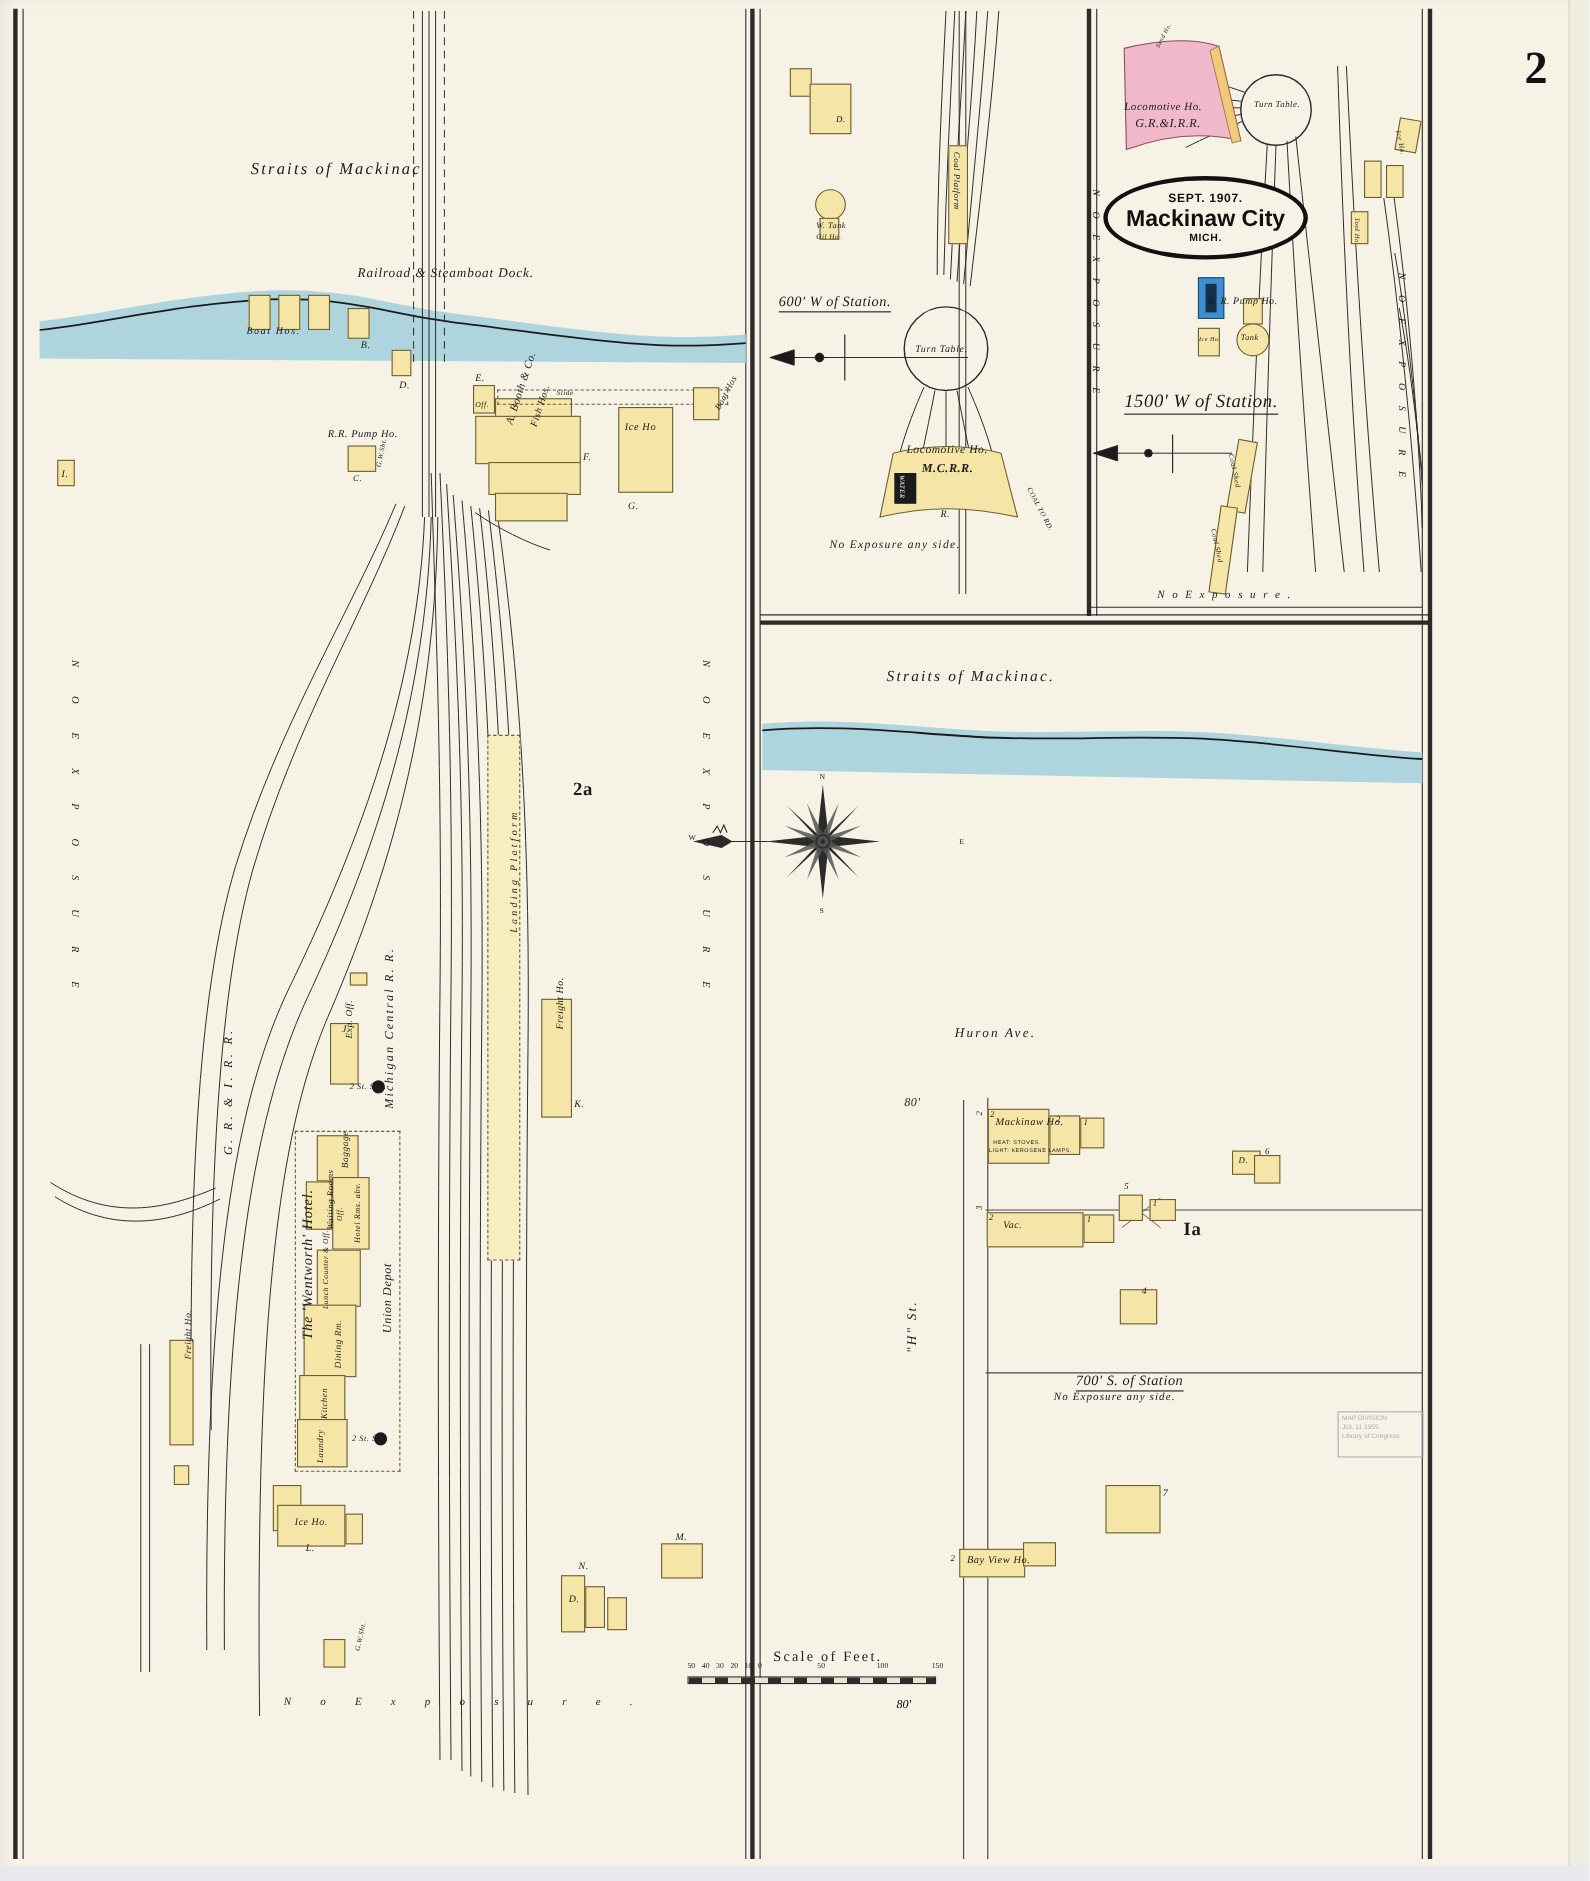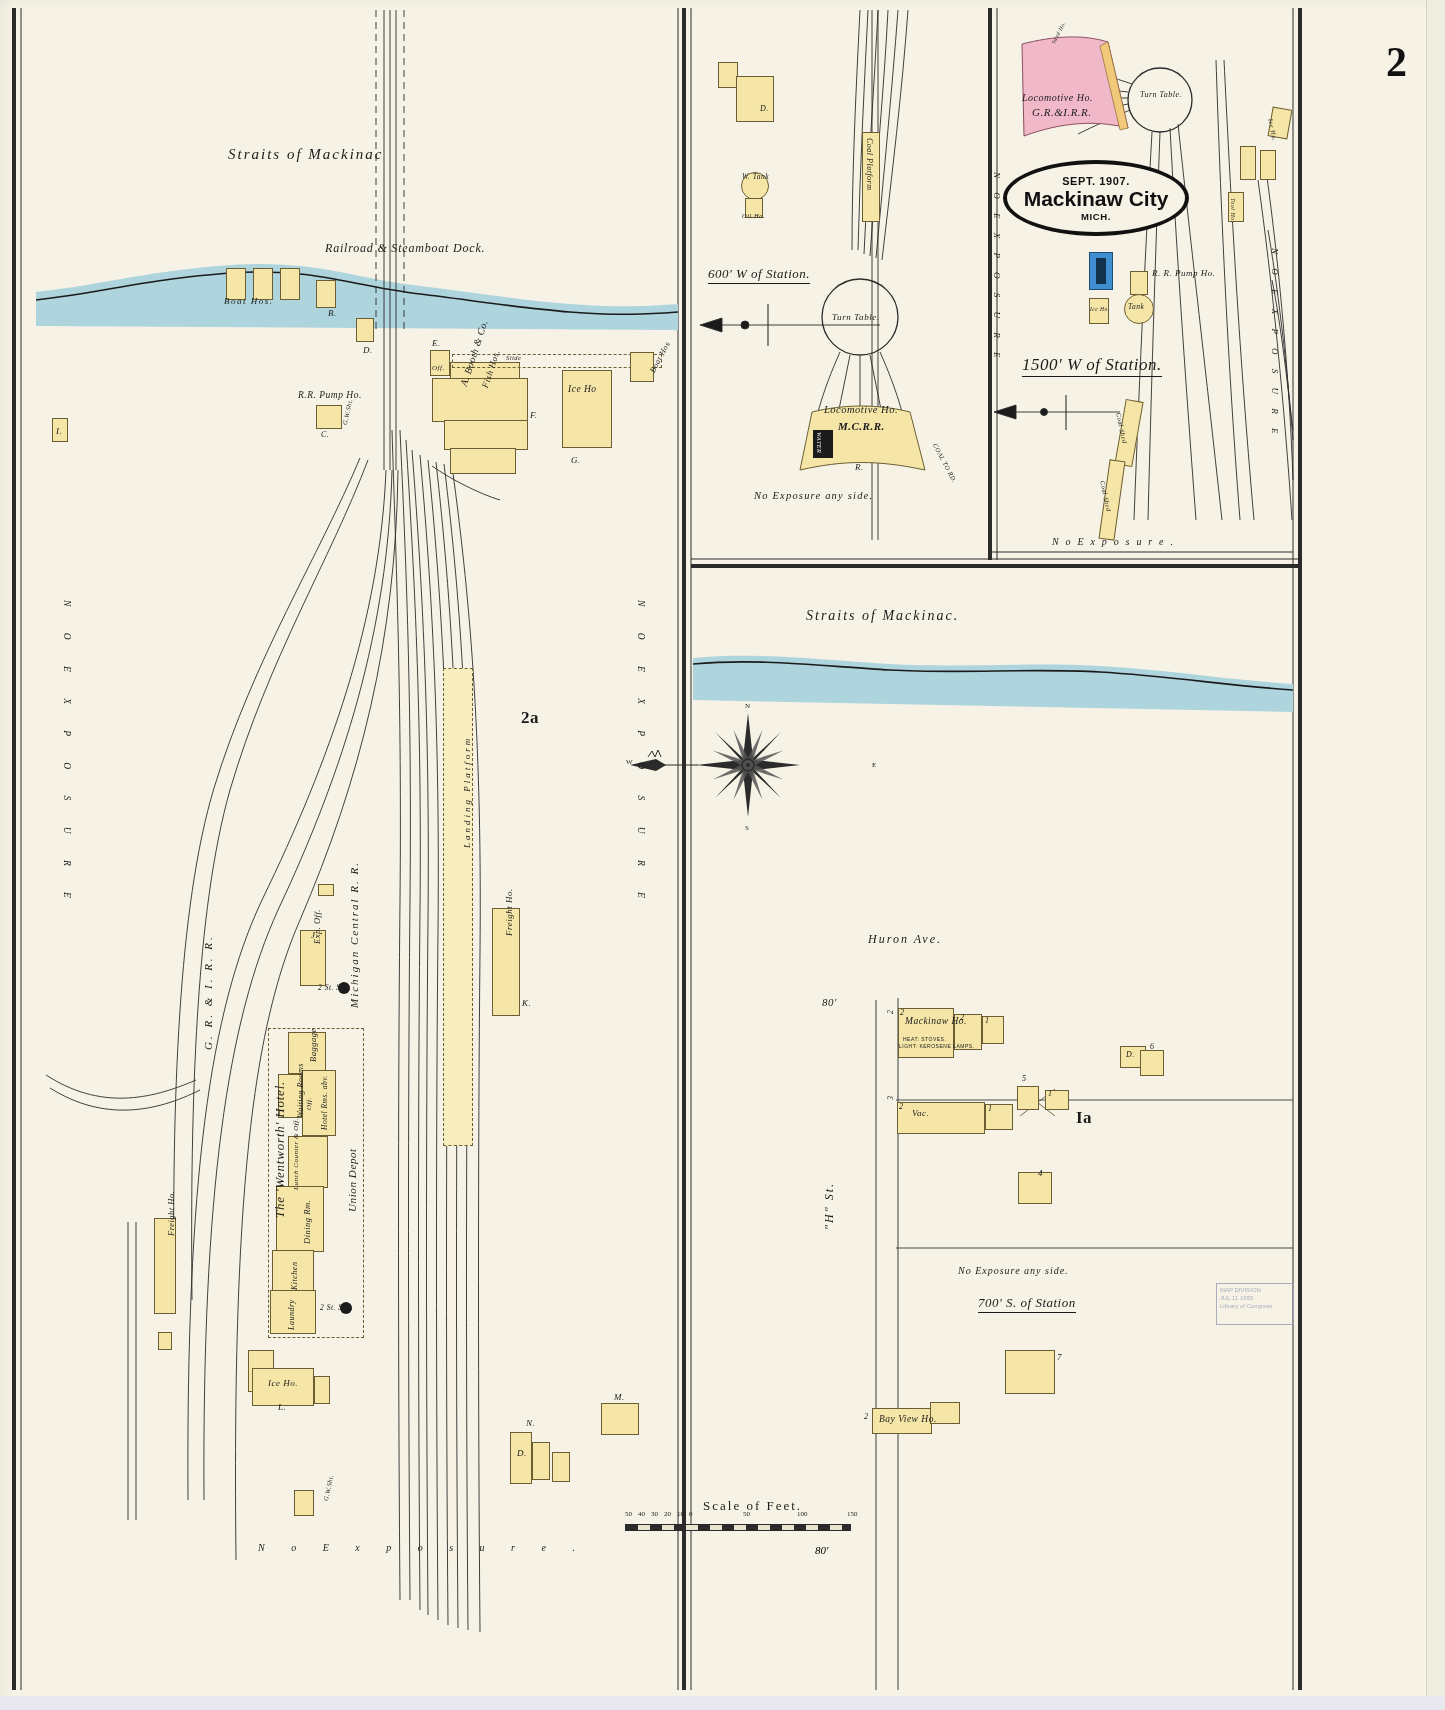--- a/index.html
+++ b/index.html
@@ -333,40 +333,40 @@
 
   <div id="title-cartouche">
     <div class="date">SEPT. 1907.</div>
     <div class="city">Mackinaw City</div>
     <div class="state">MICH.</div>
   </div>
   <div id="sheet-number">2</div>
 
   <div class="lbl hand u" style="left:708px;top:266px;font-size:13px;">600' W of Station.</div>
   <div class="lbl hand u" style="left:1022px;top:355px;font-size:17px;">1500' W of Station.</div>
-  <div class="lbl hand u" style="left:978px;top:1247px;font-size:13px;margin-top:48px;">700' S. of Station</div>
+  <div class="lbl hand u" style="left:978px;top:1247px;font-size:13px;">700' S. of Station</div>
   <div class="lbl hand" style="left:958px;top:1265px;font-size:10px;letter-spacing:1px;">No Exposure any side.</div>
   <div class="lbl hand" style="left:754px;top:490px;font-size:10.5px;letter-spacing:1.2px;">No Exposure any side.</div>
   <div class="lbl hand" style="left:1052px;top:536px;font-size:10px;letter-spacing:2.2px;">N o   E x p o s u r e .</div>
 
   <div class="lbl hand" style="left:832px;top:312px;font-size:9px;letter-spacing:.6px;">Turn Table.</div>
   <div class="lbl hand" style="left:824px;top:404px;font-size:10.5px;letter-spacing:.5px;">Locomotive Ho.</div>
   <div class="lbl hand" style="left:838px;top:420px;font-size:11px;font-weight:bold;">M.C.R.R.</div>
   <div class="lbl hand" style="left:855px;top:462px;font-size:9px;">R.</div>
-  <div class="lbl hand" style="left:742px;top:172px;font-size:7.5px;text-align:center;">W. Tank</div>
+  <div class="lbl hand" style="left:742px;top:200px;font-size:7.5px;text-align:center;">W. Tank</div>
   <div class="lbl hand" style="left:742px;top:212px;font-size:6.5px;">Oil Ho.</div>
   <div class="lbl hand" style="left:760px;top:104px;font-size:8px;">D.</div>
   <div class="lbl hand vert" style="left:874px;top:138px;font-size:8px;transform:rotate(90deg);">Coal Platform</div>
   <div class="lbl hand vert" style="left:822px;top:432px;font-size:6px;color:#fff;transform:rotate(90deg);">WATER</div>
   <div class="lbl hand vert" style="left:938px;top:442px;font-size:6.5px;transform:rotate(62deg);">COAL TO RD.</div>
 
   <div class="lbl hand" style="left:1140px;top:90px;font-size:8px;letter-spacing:.5px;">Turn Table.</div>
   <div class="lbl hand" style="left:1022px;top:92px;font-size:10px;">Locomotive Ho.</div>
   <div class="lbl hand" style="left:1032px;top:106px;font-size:11px;">G.R.&amp;I.R.R.</div>
-  <div class="lbl hand" style="left:1152px;top:268px;font-size:9px;text-align:right;">R. R. Pump Ho.</div>
+  <div class="lbl hand" style="left:1098px;top:268px;font-size:9px;text-align:right;">R. R. Pump Ho.</div>
   <div class="lbl hand" style="left:1128px;top:302px;font-size:7.5px;">Tank</div>
   <div class="lbl hand" style="left:1090px;top:306px;font-size:5.5px;">Ice Ho.</div>
   <div class="lbl hand vert" style="left:1274px;top:118px;font-size:6.5px;transform:rotate(78deg);">Ice Ho.</div>
   <div class="lbl hand vert" style="left:1236px;top:198px;font-size:6px;transform:rotate(90deg);">Tool Ho.</div>
   <div class="lbl hand vert" style="left:1122px;top:412px;font-size:6.5px;transform:rotate(78deg);">Coal Shed</div>
   <div class="lbl hand vert" style="left:1106px;top:480px;font-size:6.5px;transform:rotate(78deg);">Coal Shed</div>
   <div class="lbl hand vert" style="left:1002px;top:172px;font-size:9px;letter-spacing:6px;transform:rotate(90deg);">N O   E X P O S U R E</div>
   <div class="lbl hand vert" style="left:1280px;top:248px;font-size:9px;letter-spacing:6px;transform:rotate(90deg);">N O   E X P O S U R E</div>
   <div class="lbl hand vert" style="left:1050px;top:42px;font-size:5.5px;transform:rotate(-62deg);">Sand Ho.</div>
 

